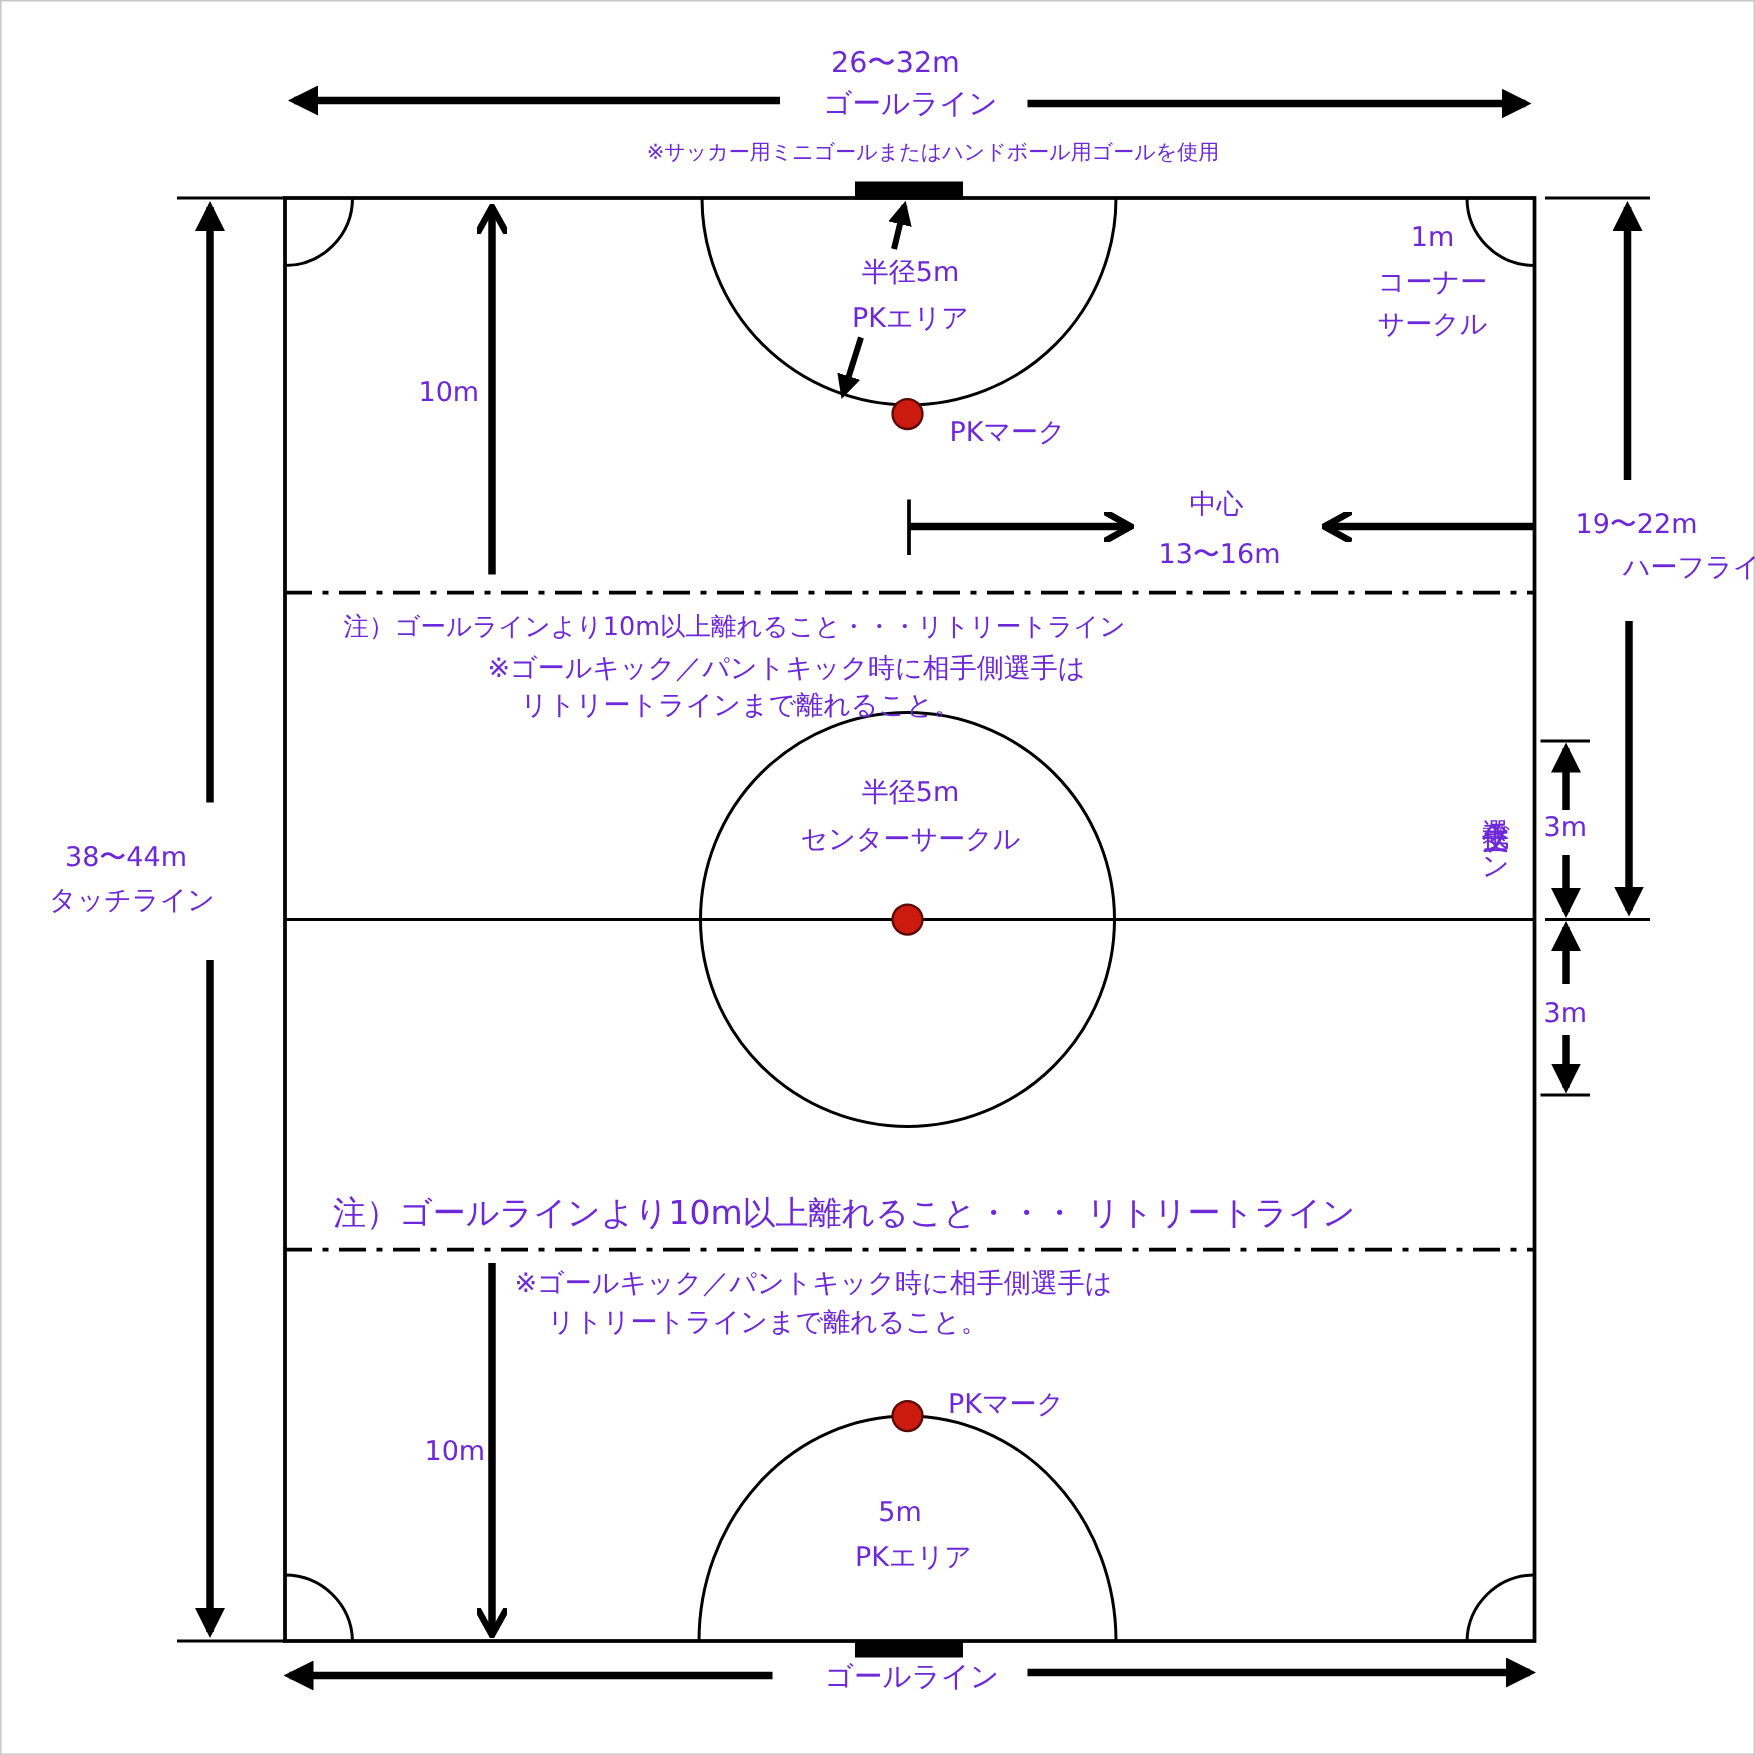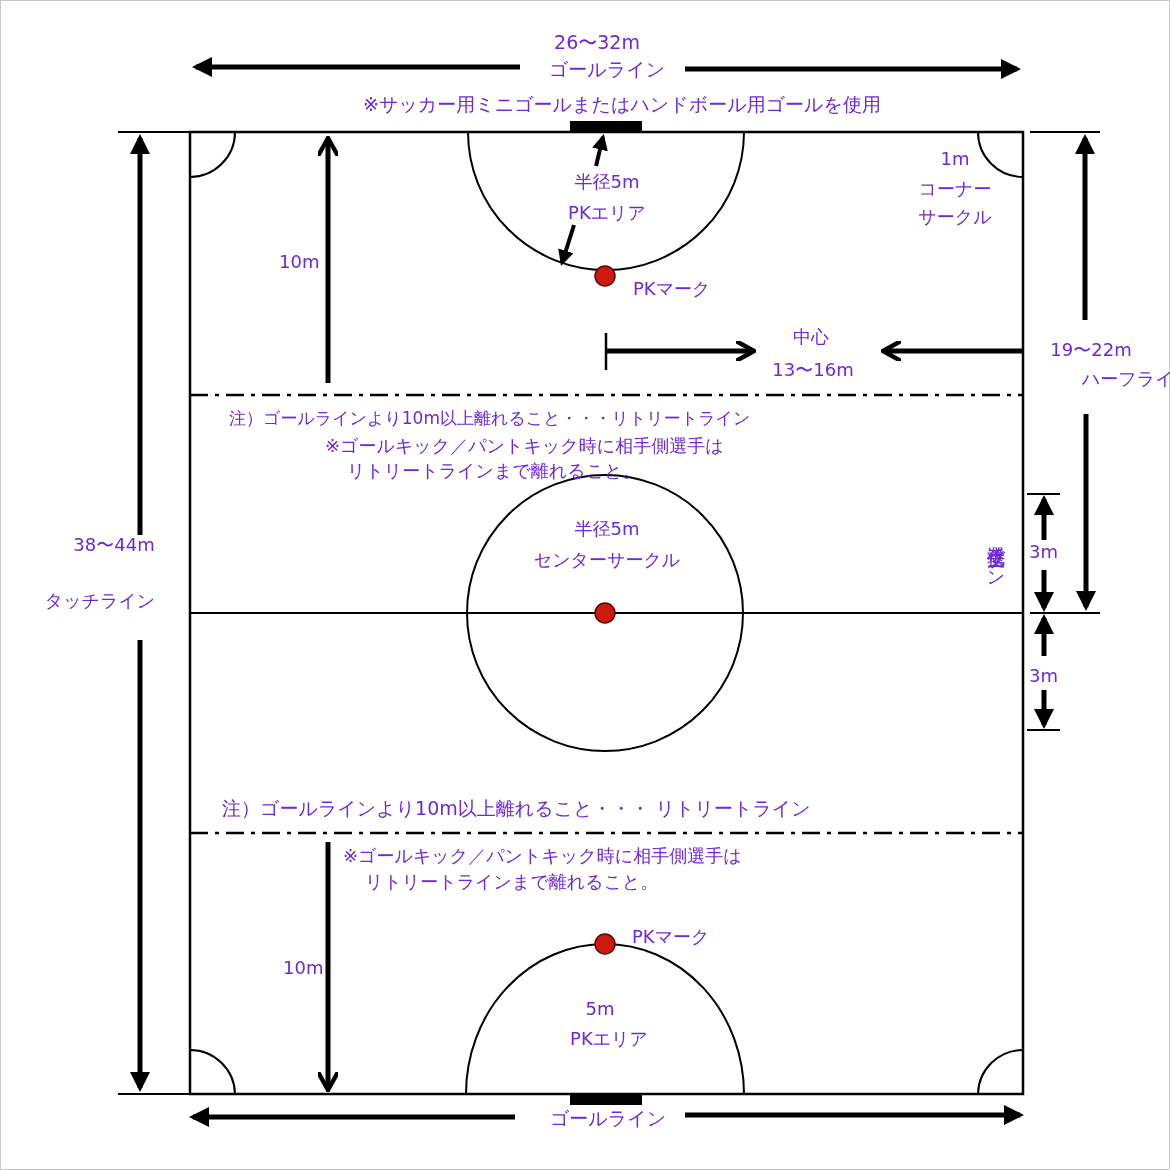--- a/index.html
+++ b/index.html
@@ -94,54 +94,54 @@
     <line x1="1027" y1="730" x2="1060" y2="730" stroke-width="2"></line>
     <line x1="1044" y1="540" x2="1044" y2="499" stroke-width="5" marker-end="url(#ah)"></line>
     <line x1="1044" y1="570" x2="1044" y2="608" stroke-width="5" marker-end="url(#ah)"></line>
     <line x1="1044" y1="656" x2="1044" y2="618" stroke-width="5" marker-end="url(#ah)"></line>
     <line x1="1044" y1="690" x2="1044" y2="725" stroke-width="5" marker-end="url(#ah)"></line>
   </g>
 </svg>
 
 <div class="lbl c" style="left:597px; top:33px; font-size:19px;">26〜32m</div>
 <div class="lbl c" style="left:607px; top:60px; font-size:19px;">ゴールライン</div>
-<div class="lbl c" style="left:622px; top:95px; font-size:19px;">※サッカー用ミニゴールまたはハンドボール用ゴールを使用</div>
+<div class="lbl c" style="left:622px; top:95px; font-size:14px;">※サッカー用ミニゴールまたはハンドボール用ゴールを使用</div>
 
 <div class="lbl c" style="left:607px; top:173px;">半径5m</div>
 <div class="lbl c" style="left:607px; top:204px;">PKエリア</div>
 <div class="lbl" style="left:633px; top:280px;">PKマーク</div>
 
 <div class="lbl c" style="left:955px; top:150px;">1m</div>
 <div class="lbl c" style="left:955px; top:180px;">コーナー</div>
 <div class="lbl c" style="left:955px; top:208px;">サークル</div>
 
 <div class="lbl" style="left:279px; top:253px;">10m</div>
 <div class="lbl" style="left:283px; top:959px;">10m</div>
 
-<div class="lbl c" style="left:84px; top:536px;margin-left:30px;">38〜44m</div>
-<div class="lbl c" style="left:100px; top:592px;">タッチライン</div>
+<div class="lbl c" style="left:84px; top:563px;">38〜44m</div>
+<div class="lbl c" style="left:88px; top:592px;">タッチライン</div>
 
 <div class="lbl c" style="left:811px; top:328px;">中心</div>
 <div class="lbl c" style="left:813px; top:361px;">13〜16m</div>
 
 <div class="lbl c" style="left:1091px; top:341px;">19〜22m</div>
 <div class="lbl c" style="left:1093px; top:370px;margin-left:44px;">ハーフライン</div>
 
 <div class="lbl vert" style="left:987px; top:532px; font-size:18px;">選手交代ゾーン</div>
 <div class="lbl" style="left:1029px; top:543px;">3m</div>
 <div class="lbl" style="left:1029px; top:667px;">3m</div>
 
 <div class="lbl" style="left:229px; top:410px; font-size:17px;">注）ゴールラインより10m以上離れること・・・リトリートライン</div>
 <div class="lbl" style="left:325px; top:437px;">※ゴールキック／パントキック時に相手側選手は</div>
 <div class="lbl" style="left:347px; top:462px;">リトリートラインまで離れること。</div>
 
 <div class="lbl c" style="left:607px; top:520px;">半径5m</div>
 <div class="lbl c" style="left:607px; top:551px;">センターサークル</div>
 
-<div class="lbl" style="left:222px; top:799px; font-size:19px;">注）ゴールラインより10m以上離れること・・・ リトリートライン</div>
+<div class="lbl" style="left:222px; top:799px; font-size:22px;">注）ゴールラインより10m以上離れること・・・ リトリートライン</div>
 <div class="lbl" style="left:343px; top:847px;">※ゴールキック／パントキック時に相手側選手は</div>
 <div class="lbl" style="left:365px; top:873px;">リトリートラインまで離れること。</div>
 
 <div class="lbl" style="left:632px; top:928px;">PKマーク</div>
 <div class="lbl c" style="left:600px; top:1000px;">5m</div>
 <div class="lbl c" style="left:609px; top:1030px;">PKエリア</div>
 
 <div class="lbl c" style="left:608px; top:1109px; font-size:19px;">ゴールライン</div>
 
 </body></html>

